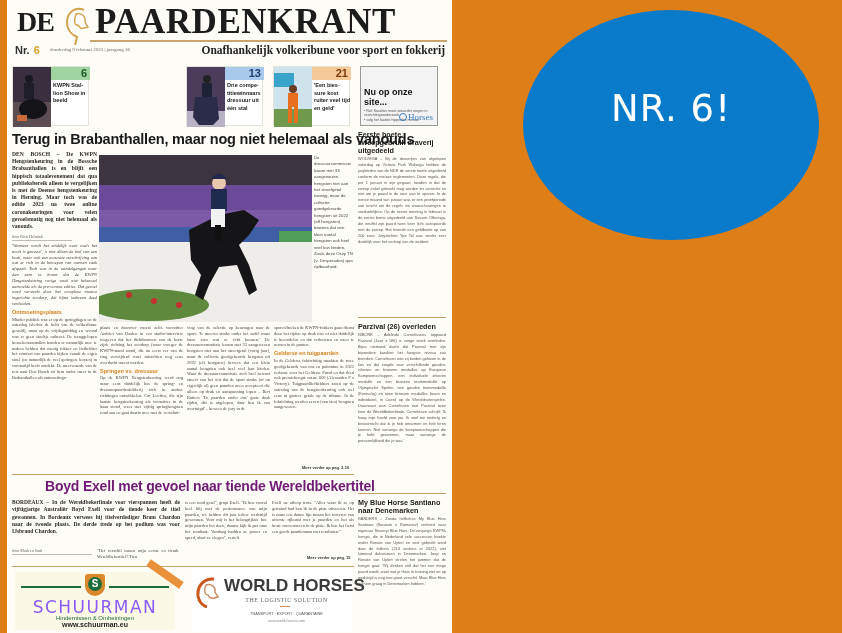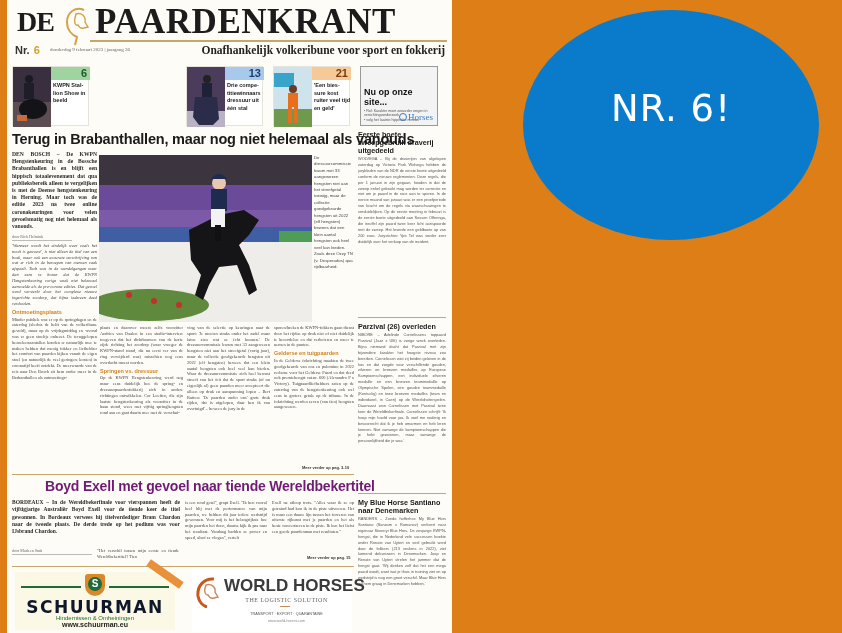--- a/index.html
+++ b/index.html
@@ -217,21 +217,21 @@
     </div>
   </div>
 
   <div class="ad-schuurman">
     <div style="position:absolute;left:6px;top:14px;width:60px;height:2px;background:#1f6b3a;"></div>
     <div style="position:absolute;left:94px;top:14px;width:60px;height:2px;background:#1f6b3a;"></div>
     <div style="position:absolute;left:70px;top:2px;width:20px;height:22px;background:#d9892c;border-radius:3px 3px 10px 10px;">
       <div style="position:absolute;left:3px;top:3px;width:14px;height:14px;border-radius:50%;background:#1f6b3a;color:#fff;font-size:10px;font-weight:bold;text-align:center;line-height:14px;">S</div>
     </div>
     <div style="position:absolute;left:130px;top:-2px;width:40px;height:8px;background:#e8903a;transform:rotate(35deg);"></div>
-    <div style="position:absolute;left:0;top:25px;width:160px;text-align:center;font-family:'DejaVu Sans',sans-serif;font-size:17px;font-weight:bold;color:#0f172a;letter-spacing:1.5px;">SCHUURMAN</div>
+    <div style="position:absolute;left:0;top:25px;width:160px;text-align:center;font-family:'DejaVu Sans',sans-serif;font-size:17px;font-weight:normal;color:#8b5cf6;letter-spacing:1.5px;">SCHUURMAN</div>
     <div style="position:absolute;left:0;top:43px;width:160px;text-align:center;font-size:6px;color:#1f6b3a;">Hindernissen &amp; Omheiningen</div>
     <div style="position:absolute;left:0;top:49px;width:160px;text-align:center;font-size:7px;font-weight:bold;color:#222;">www.schuurman.eu</div>
   </div>
 
   <div class="ad-world">
     <svg style="position:absolute;left:2px;top:8px;" width="28" height="32" viewBox="0 0 28 32">
       <path d="M20 3 C10 2, 3 10, 4 20 C5 26, 9 30, 13 31" fill="none" stroke="#c9581f" stroke-width="3"></path>
       <path d="M12 9 C17 7, 22 11, 21 16 L24 21 L20 22 C17 23, 15 21, 14 19 C11 19, 10 15, 11 12 Z" fill="none" stroke="#c98a5c" stroke-width="1.4"></path>
     </svg>
     <div style="position:absolute;left:32px;top:8px;font-size:17px;font-weight:bold;color:#3b3b3b;white-space:nowrap;">WORLD HORSES</div>

